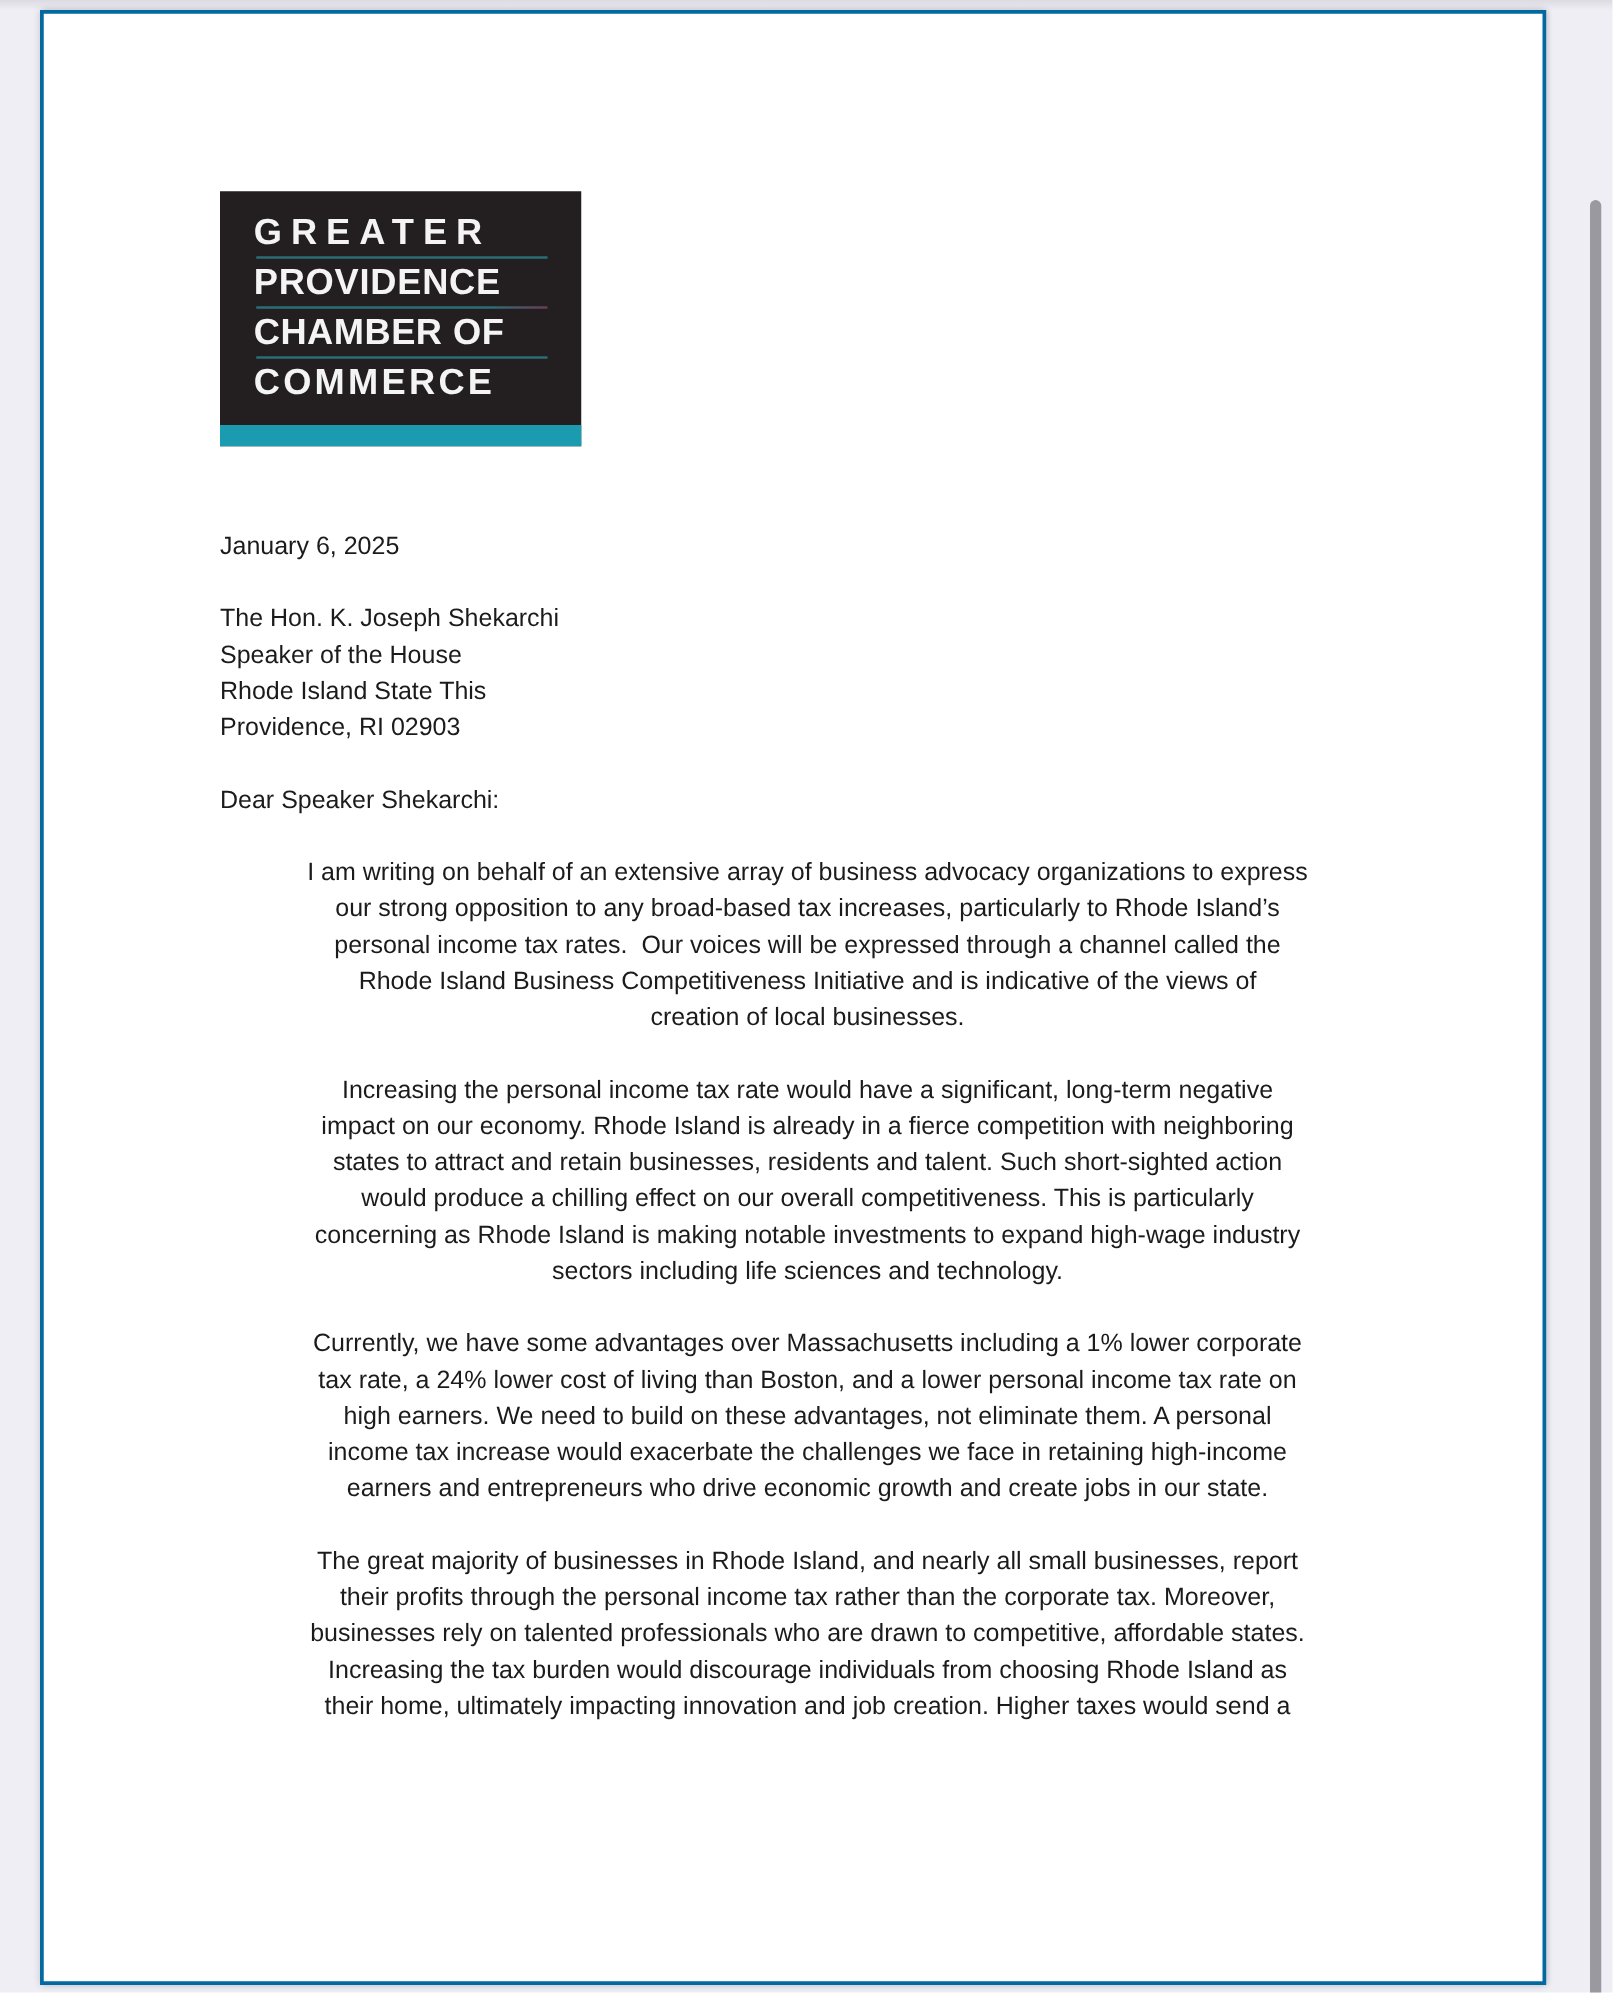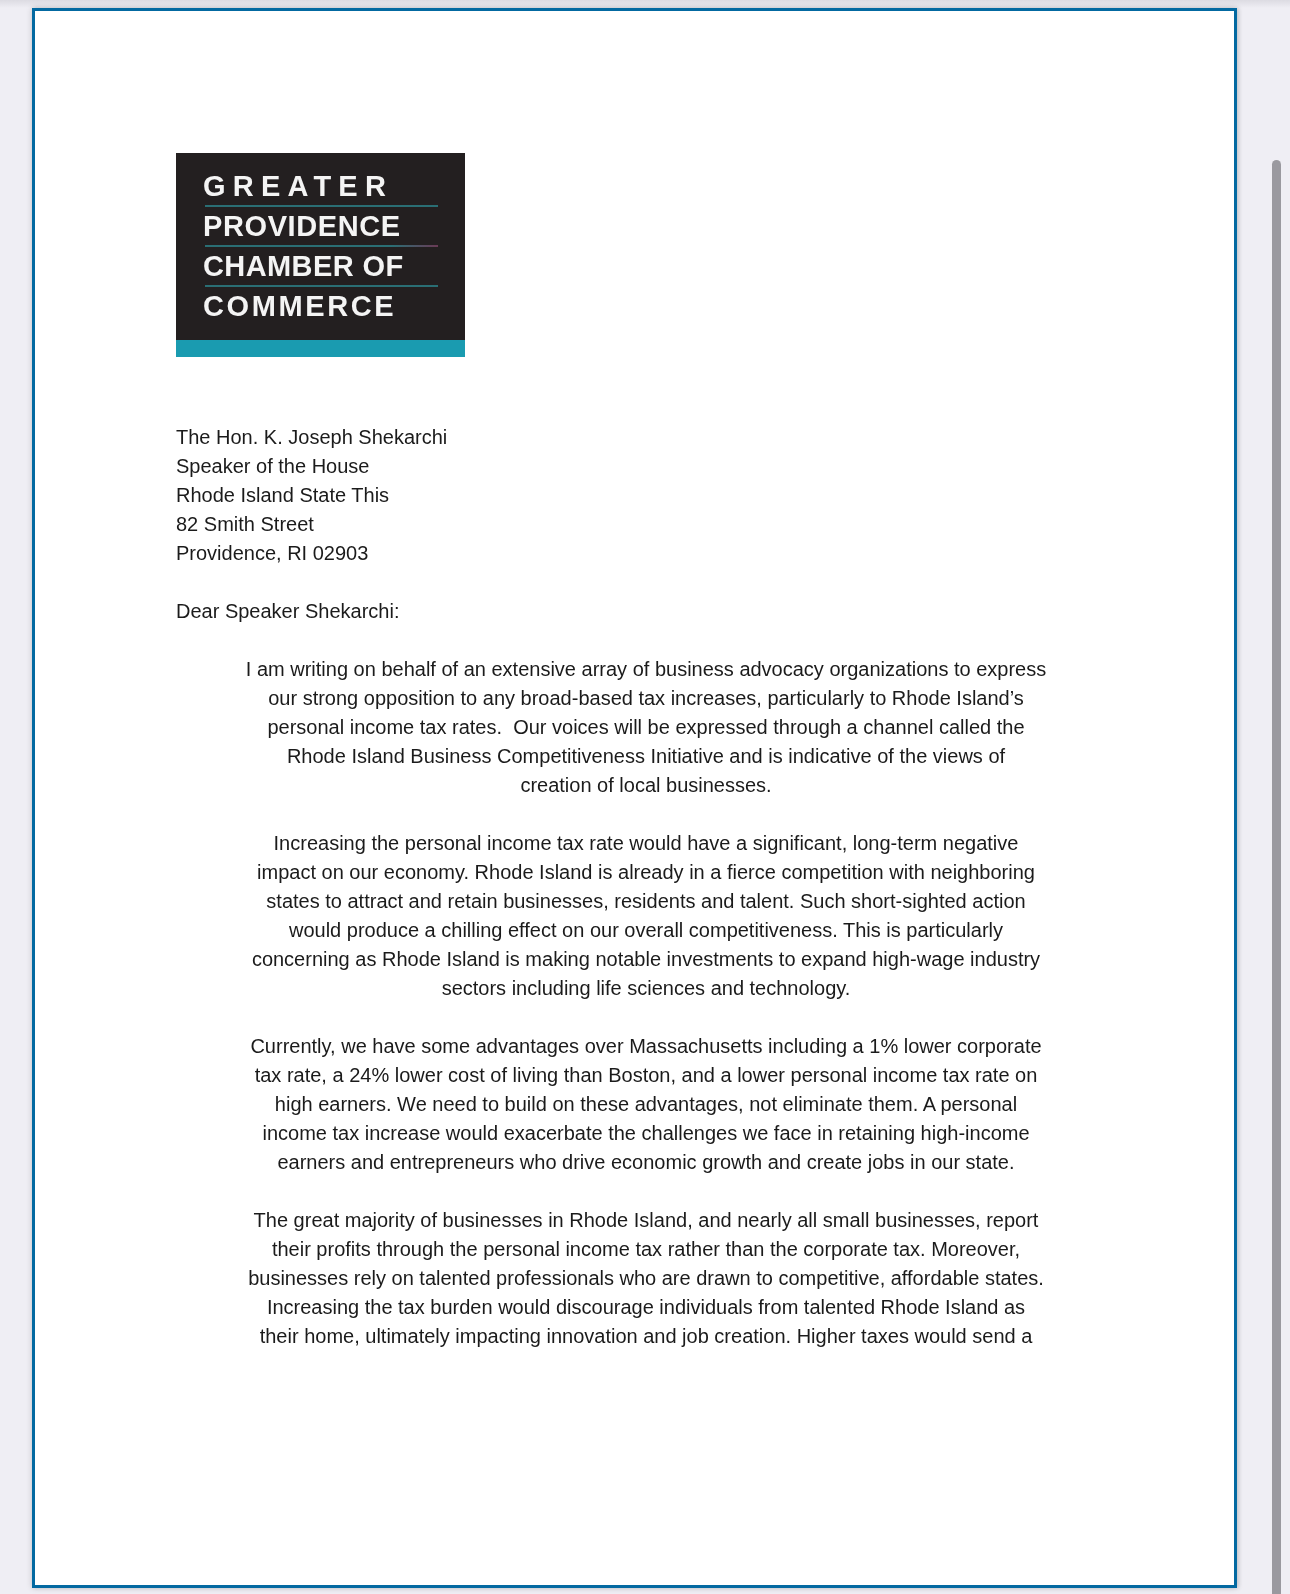--- a/index.html
+++ b/index.html
@@ -120,26 +120,26 @@
     <div class="logo-rule r1"></div>
     <div class="logo-line l2">PROVIDENCE</div>
     <div class="logo-rule r2"></div>
     <div class="logo-line l3">CHAMBER OF</div>
     <div class="logo-rule r3"></div>
     <div class="logo-line l4">COMMERCE</div>
     <div class="logo-teal"></div>
   </div>
 
   <div class="letter">
+    <p class="date">January 6, 2025</p>
 
     <p class="address">
       <span class="line">The Hon. K. Joseph Shekarchi</span>
       <span class="line">Speaker of the House</span>
       <span class="line">Rhode Island State This</span>
-      <span class="line">82 Smith Street</span>
       <span class="line">Providence, RI 02903</span>
     </p>
 
     <p class="salutation">Dear Speaker Shekarchi:</p>
 
     <p class="body-para">
       <span class="line">I am writing on behalf of an extensive array of business advocacy organizations to express</span>
       <span class="line">our strong opposition to any broad-based tax increases, particularly to Rhode Island’s</span>
       <span class="line" style="white-space:pre;">personal income tax rates.  Our voices will be expressed through a channel called the</span>
       <span class="line">Rhode Island Business Competitiveness Initiative and is indicative of the views of</span>
@@ -160,20 +160,20 @@
       <span class="line">tax rate, a 24% lower cost of living than Boston, and a lower personal income tax rate on</span>
       <span class="line">high earners. We need to build on these advantages, not eliminate them. A personal</span>
       <span class="line">income tax increase would exacerbate the challenges we face in retaining high-income</span>
       <span class="line">earners and entrepreneurs who drive economic growth and create jobs in our state.</span>
     </p>
 
     <p class="body-para">
       <span class="line">The great majority of businesses in Rhode Island, and nearly all small businesses, report</span>
       <span class="line">their profits through the personal income tax rather than the corporate tax. Moreover,</span>
       <span class="line">businesses rely on talented professionals who are drawn to competitive, affordable states.</span>
-      <span class="line">Increasing the tax burden would discourage individuals from talented Rhode Island as</span>
+      <span class="line">Increasing the tax burden would discourage individuals from choosing Rhode Island as</span>
       <span class="line">their home, ultimately impacting innovation and job creation. Higher taxes would send a</span>
     </p>
   </div>
 </div>
 
 <div class="scrollbar-track"></div>
 <div class="scrollbar-thumb"></div>
 
 </body></html>

